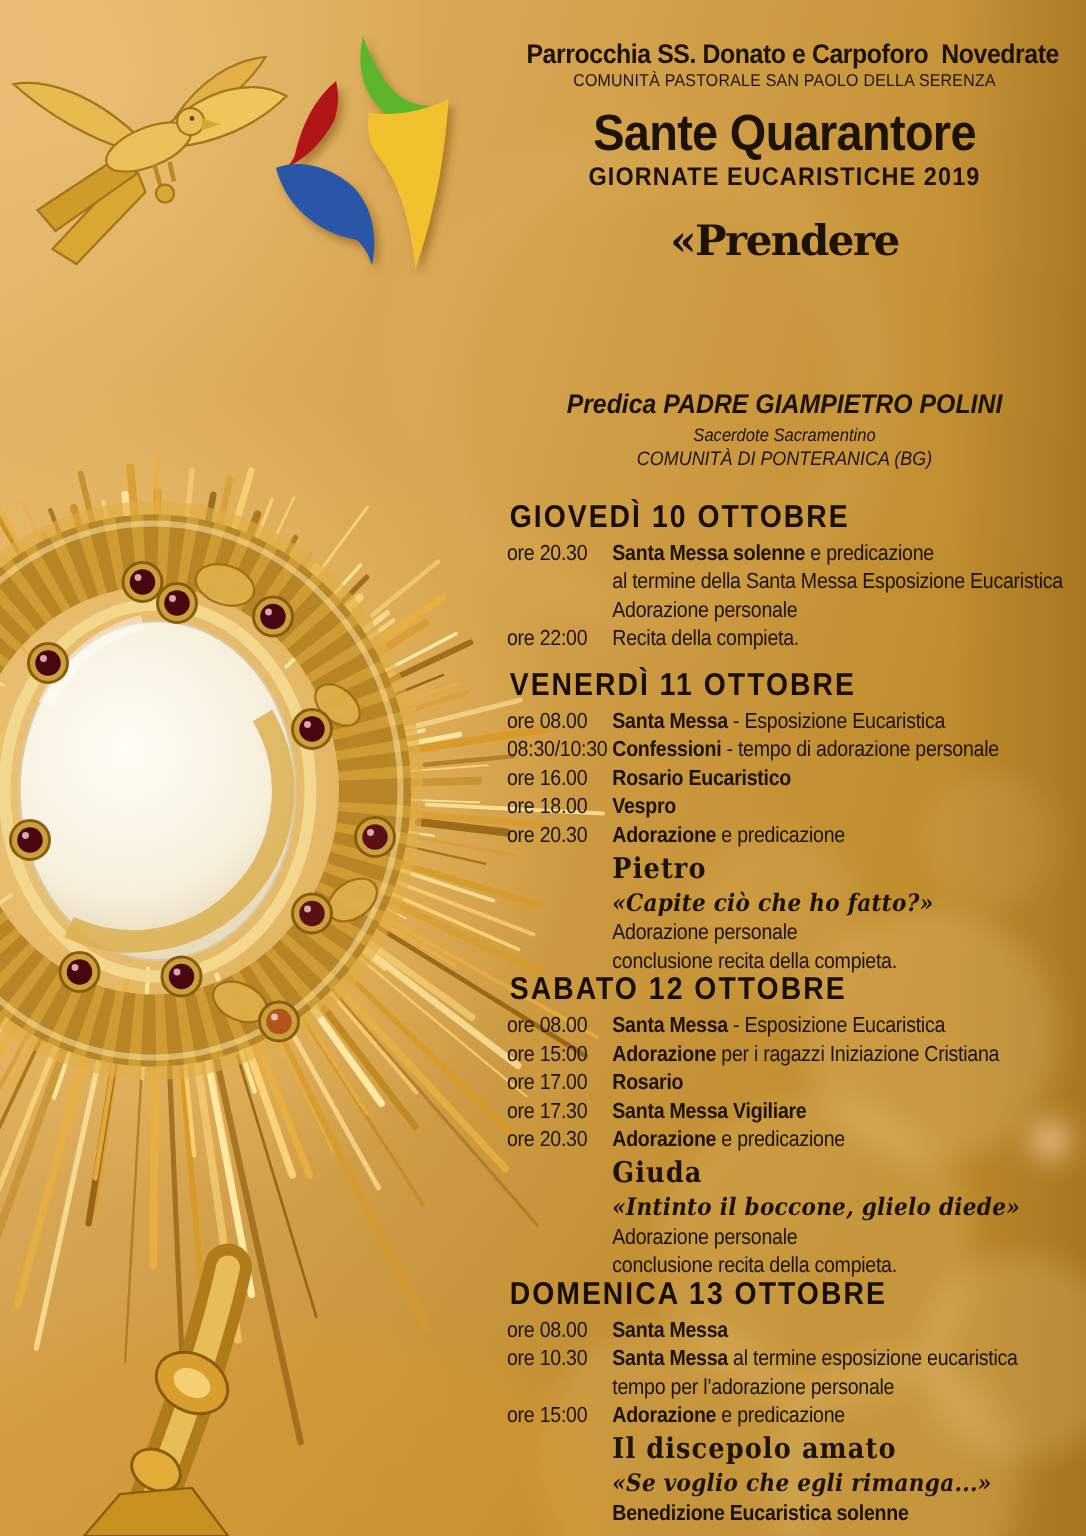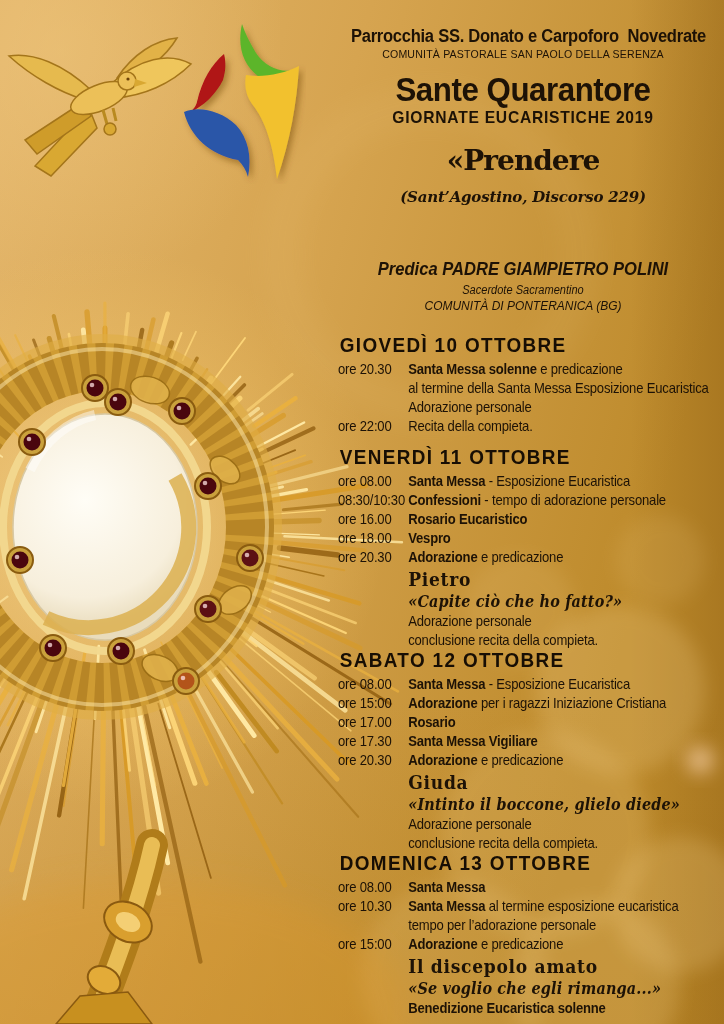--- a/index.html
+++ b/index.html
@@ -408,21 +408,20 @@
 
   <header class="hdr">
     <div class="parish">Parrocchia SS. Donato e Carpoforo  Novedrate</div>
     <div class="community">COMUNITÀ PASTORALE SAN PAOLO DELLA SERENZA</div>
     <div class="event">Sante Quarantore</div>
     <div class="event-sub">GIORNATE EUCARISTICHE 2019</div>
   </header>
 
   <div class="motto">
     <div class="motto-line">«Prendere</div>
-    <div class="attribution">(Sant’Agostino, Discorso 229)</div>
   </div>
 
   <div class="predica">
     <div class="predica-line"><span>Predica </span><span>PADRE GIAMPIETRO POLINI</span></div>
     <div class="prole">Sacerdote Sacramentino</div>
     <div class="pcomm">COMUNITÀ DI PONTERANICA (BG)</div>
   </div>
 
   <div class="schedule">
       <section class="day">

